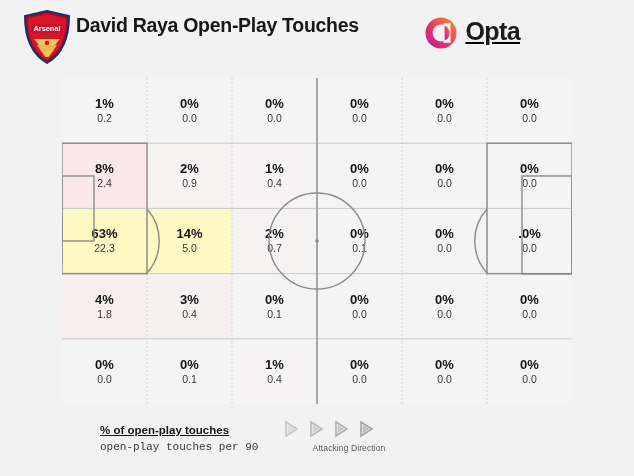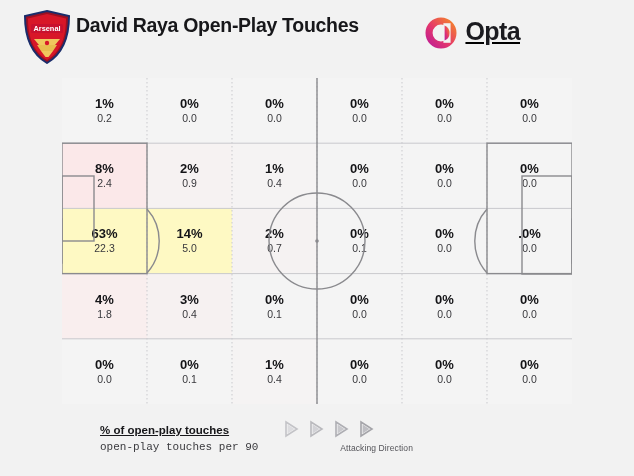--- a/index.html
+++ b/index.html
@@ -88,21 +88,21 @@
   }
   #legend-sub{
     font-size:11px;color:#3a3a3e;line-height:16px;margin-top:1px;font-family:Liberation Mono, monospace;
   }
   #direction{
     position:absolute;left:283px;top:16px;width:130px;
   }
   #arrows{display:flex;gap:8px;align-items:center;}
   #dir-label{
     font-size:8.5px;color:#55555a;margin-top:5px;
-    text-align:right;padding-left:2px;letter-spacing:0.1px;
+    text-align:center;padding-left:2px;letter-spacing:0.1px;
   }
 </style>
 </head>
 <body>
 
 <div id="header">
 
   <div id="crest">
     <svg width="50" height="54" viewBox="0 0 50 54">
       <path d="M25 1 L47 6 C47 26 42 43 25 53 C8 43 3 26 3 6 Z" fill="#9c1122" stroke="#1b2d6b" stroke-width="2"></path>

